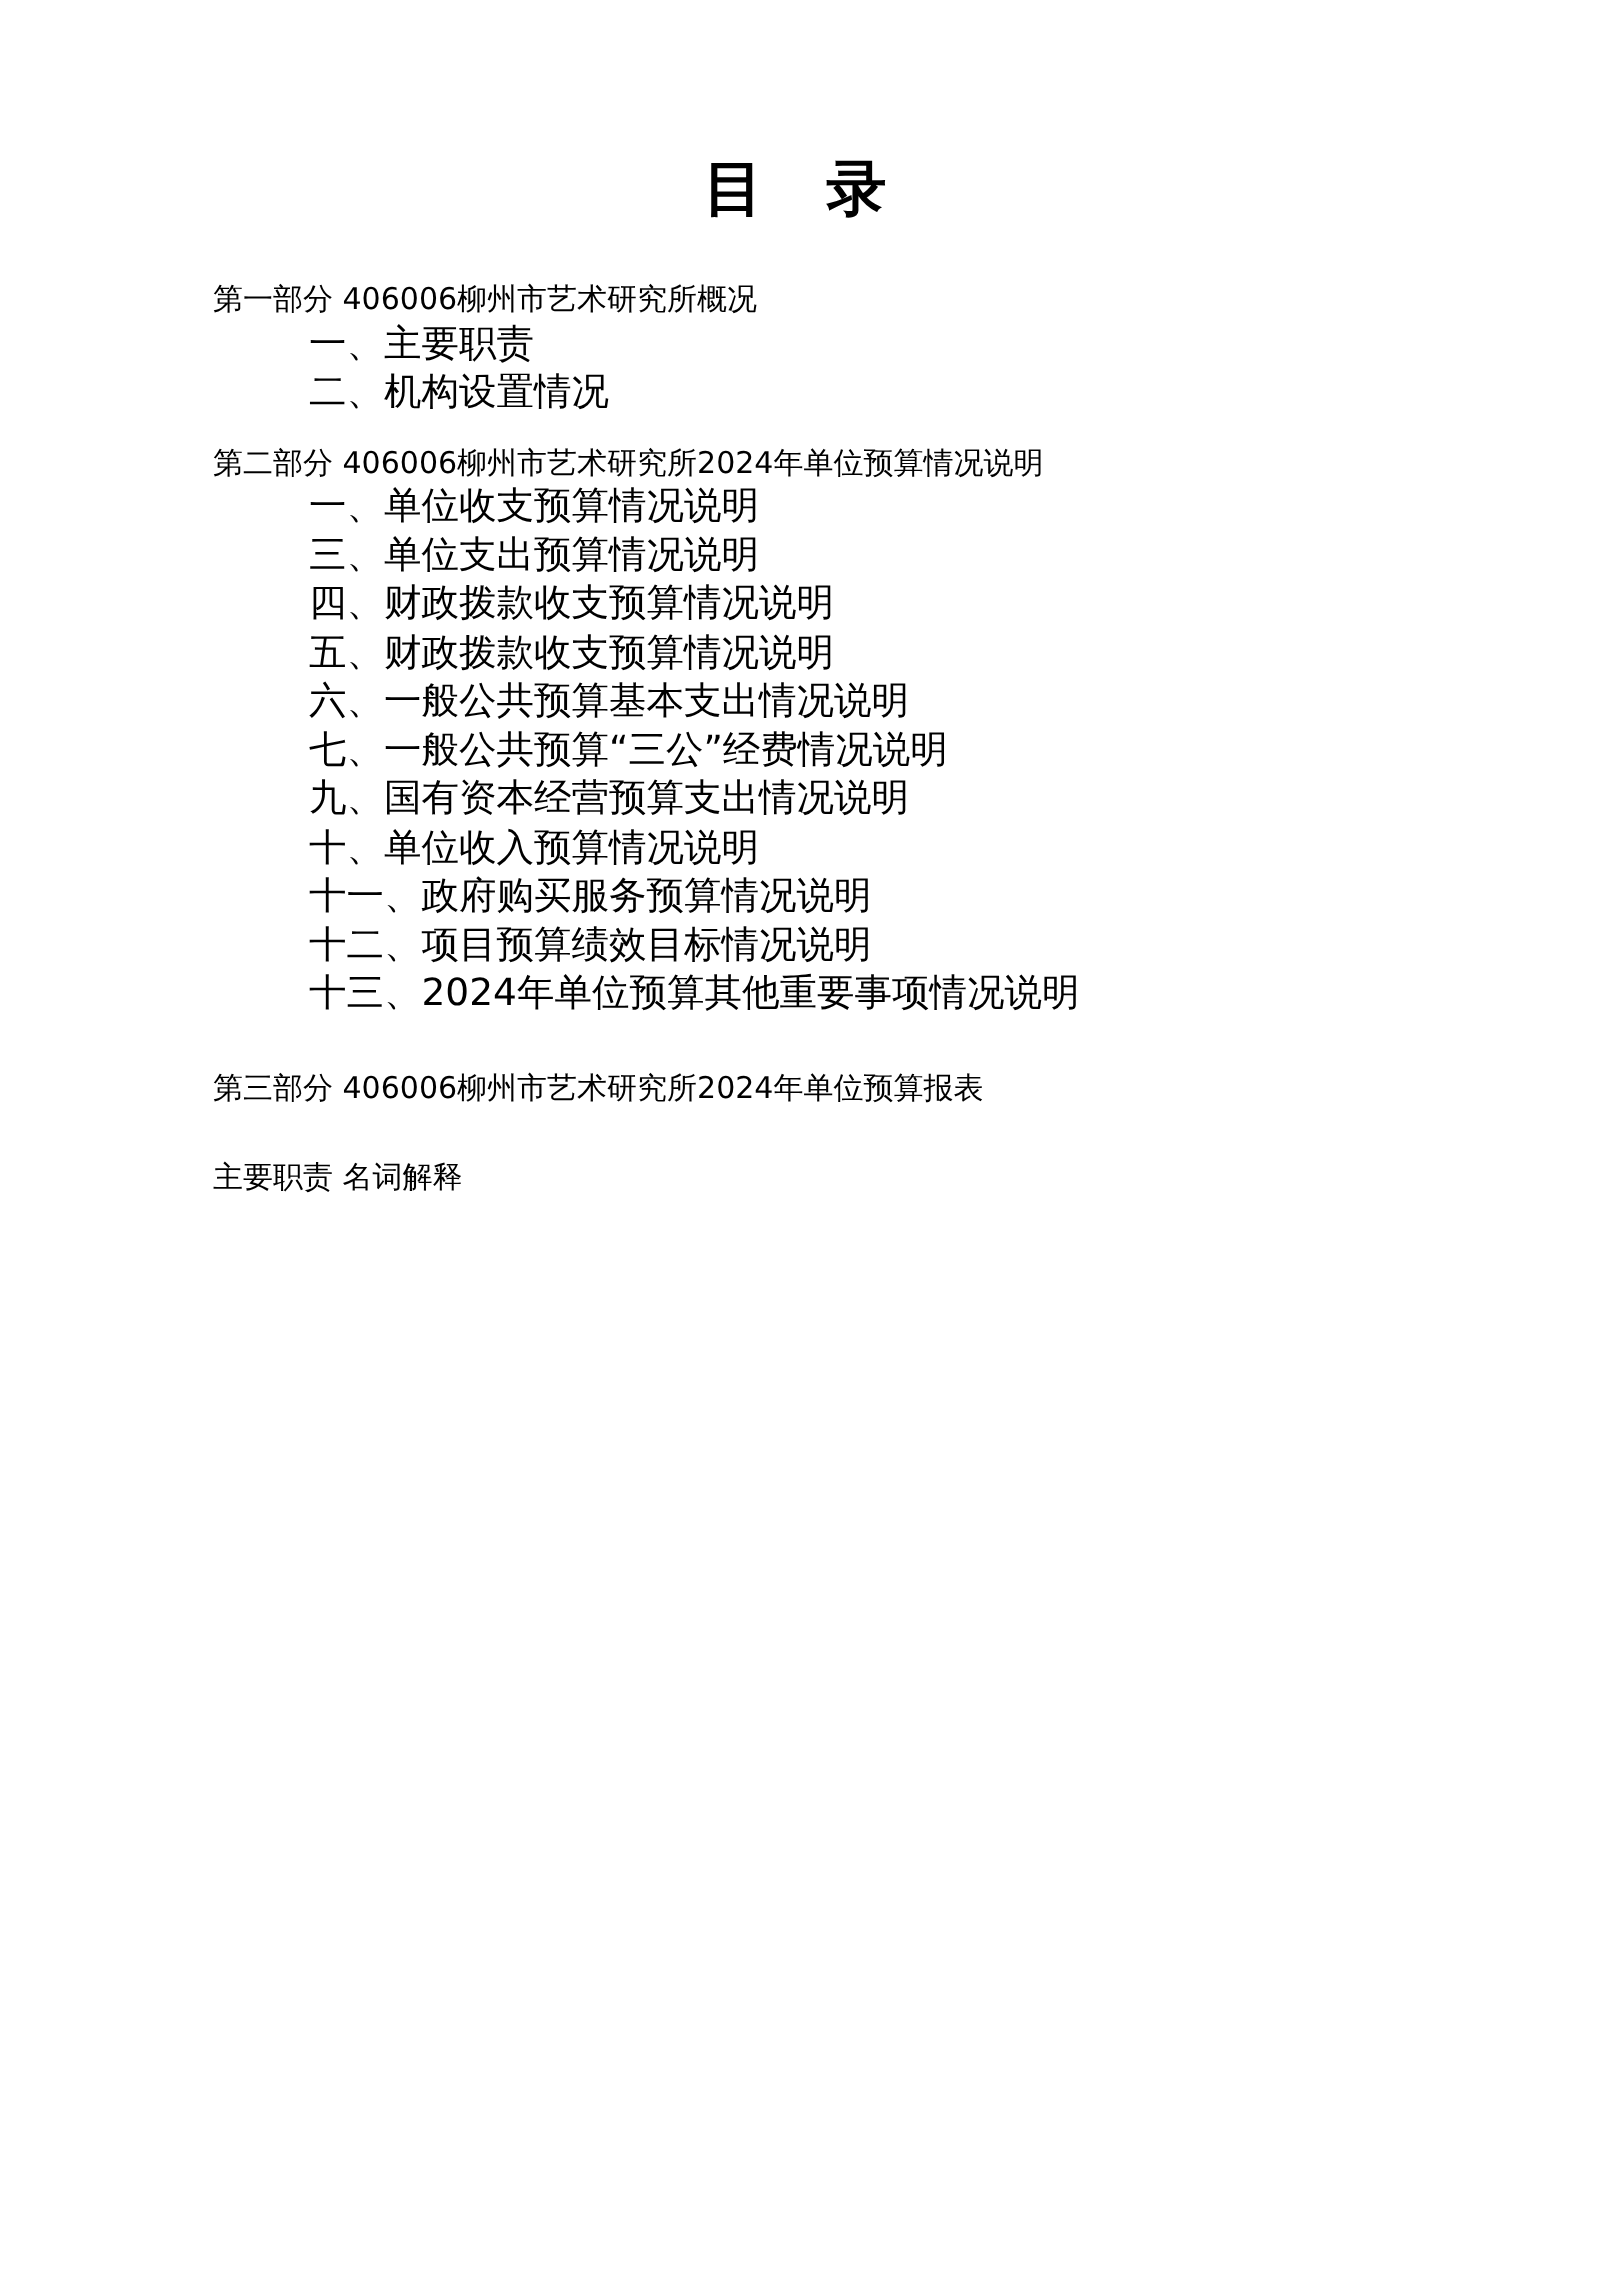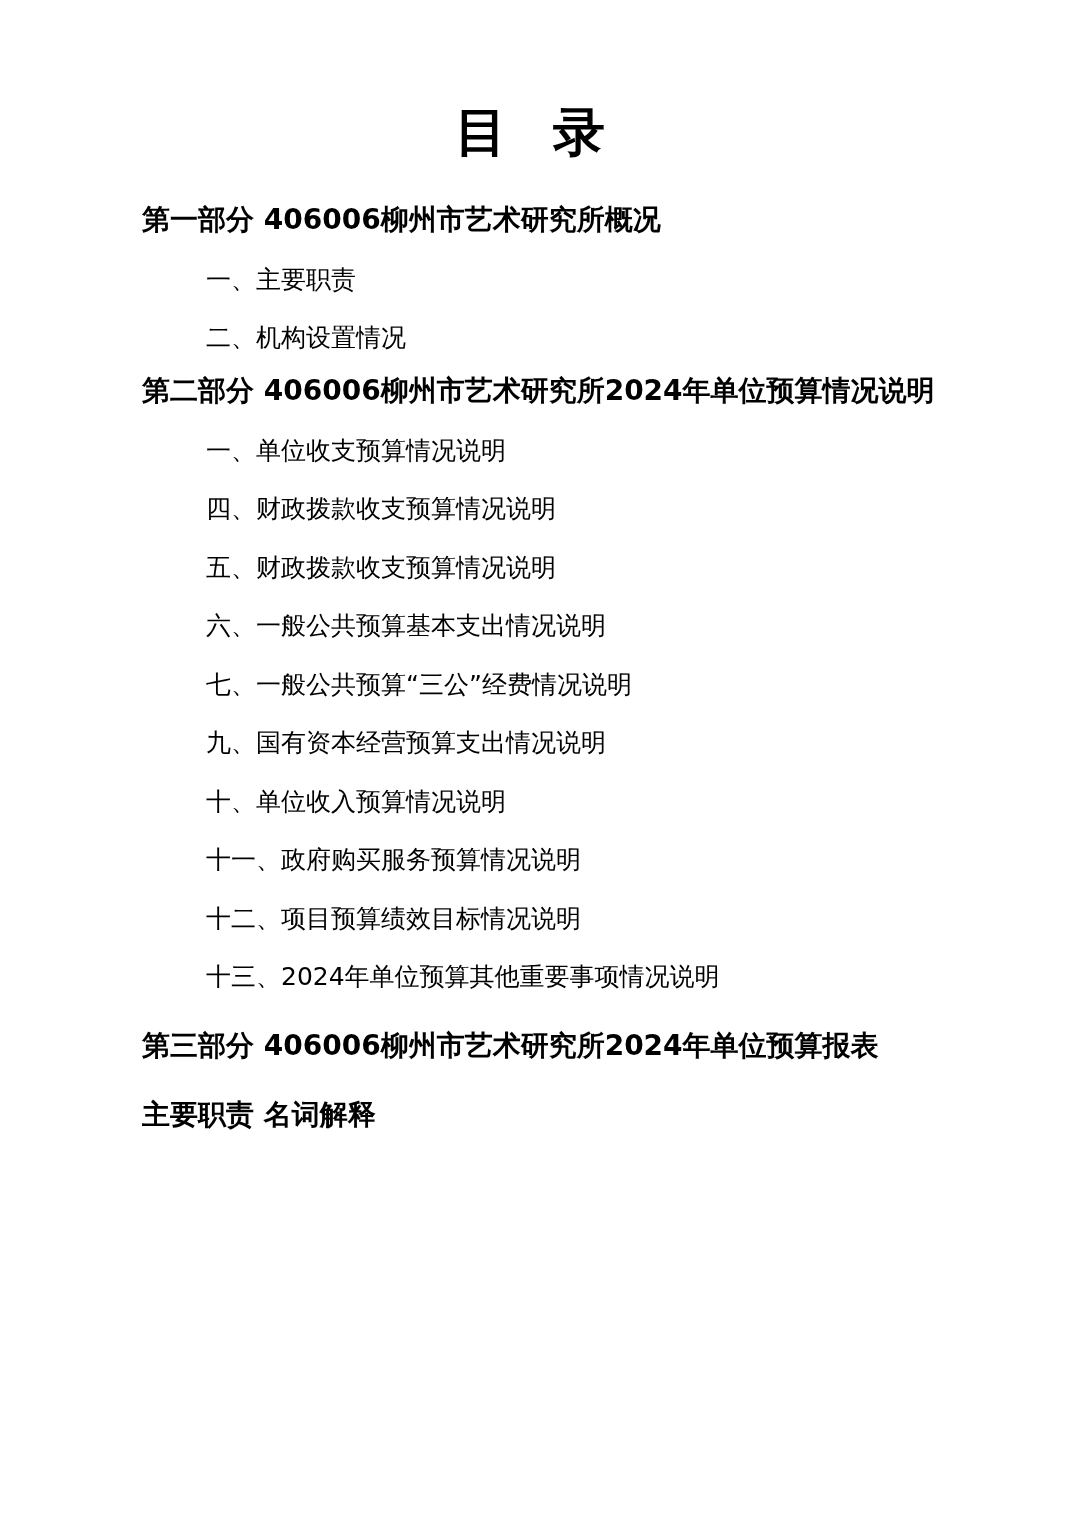--- a/index.html
+++ b/index.html
@@ -12,54 +12,53 @@
     width: 1074px;
     height: 1520px;
     background: #ffffff;
     font-family: "DejaVu Sans", sans-serif;
     color: #000000;
     box-sizing: border-box;
     overflow: hidden;
   }
   .doc-title {
     text-align: center;
-    font-size: 52px;
+    font-size: 40px;
     font-weight: 700;
     letter-spacing: 14px;
     margin: 0;
     padding-top: 98px;
     padding-bottom: 0;
     font-family: "DejaVu Sans", sans-serif;
   }
   .toc {
     margin: 0;
     padding: 0 72px 0 72px;
   }
   .entry {
     margin: 0;
     padding: 0;
   }
   .level-1 {
-    font-size: 28px;
-    font-weight: 700;
+    font-size: 20px;
+    font-weight: 400;
     line-height: 1.28;
     margin-top: 34px;
     padding-left: 70px;
     text-indent: 0;
   }
   .level-1.wrap {
     padding-left: 0;
     text-indent: 70px;
     margin-top: 18px;
   }
   .level-2 {
     font-size: 25px;
     font-weight: 400;
     line-height: 1.3;
-    margin-top: 26px;
     padding-left: 134px;
   }
 </style>
 </head>
 <body>
 
 <div class="page">
 
   <h1 class="doc-title">目  录</h1>
 
@@ -69,20 +68,21 @@
 
     <p class="entry level-2">一、主要职责</p>
 
     <p class="entry level-2">二、机构设置情况</p>
 
     <p class="entry level-1 wrap">第二部分  406006柳州市艺术研究所2024年单位预算情况说明</p>
 
     <p class="entry level-2">一、单位收支预算情况说明</p>
 
 
+    <p class="entry level-2">三、单位支出预算情况说明</p>
 
     <p class="entry level-2">四、财政拨款收支预算情况说明</p>
 
     <p class="entry level-2">五、财政拨款收支预算情况说明</p>
 
     <p class="entry level-2">六、一般公共预算基本支出情况说明</p>
 
     <p class="entry level-2">七、一般公共预算“三公”经费情况说明</p>
 
 

